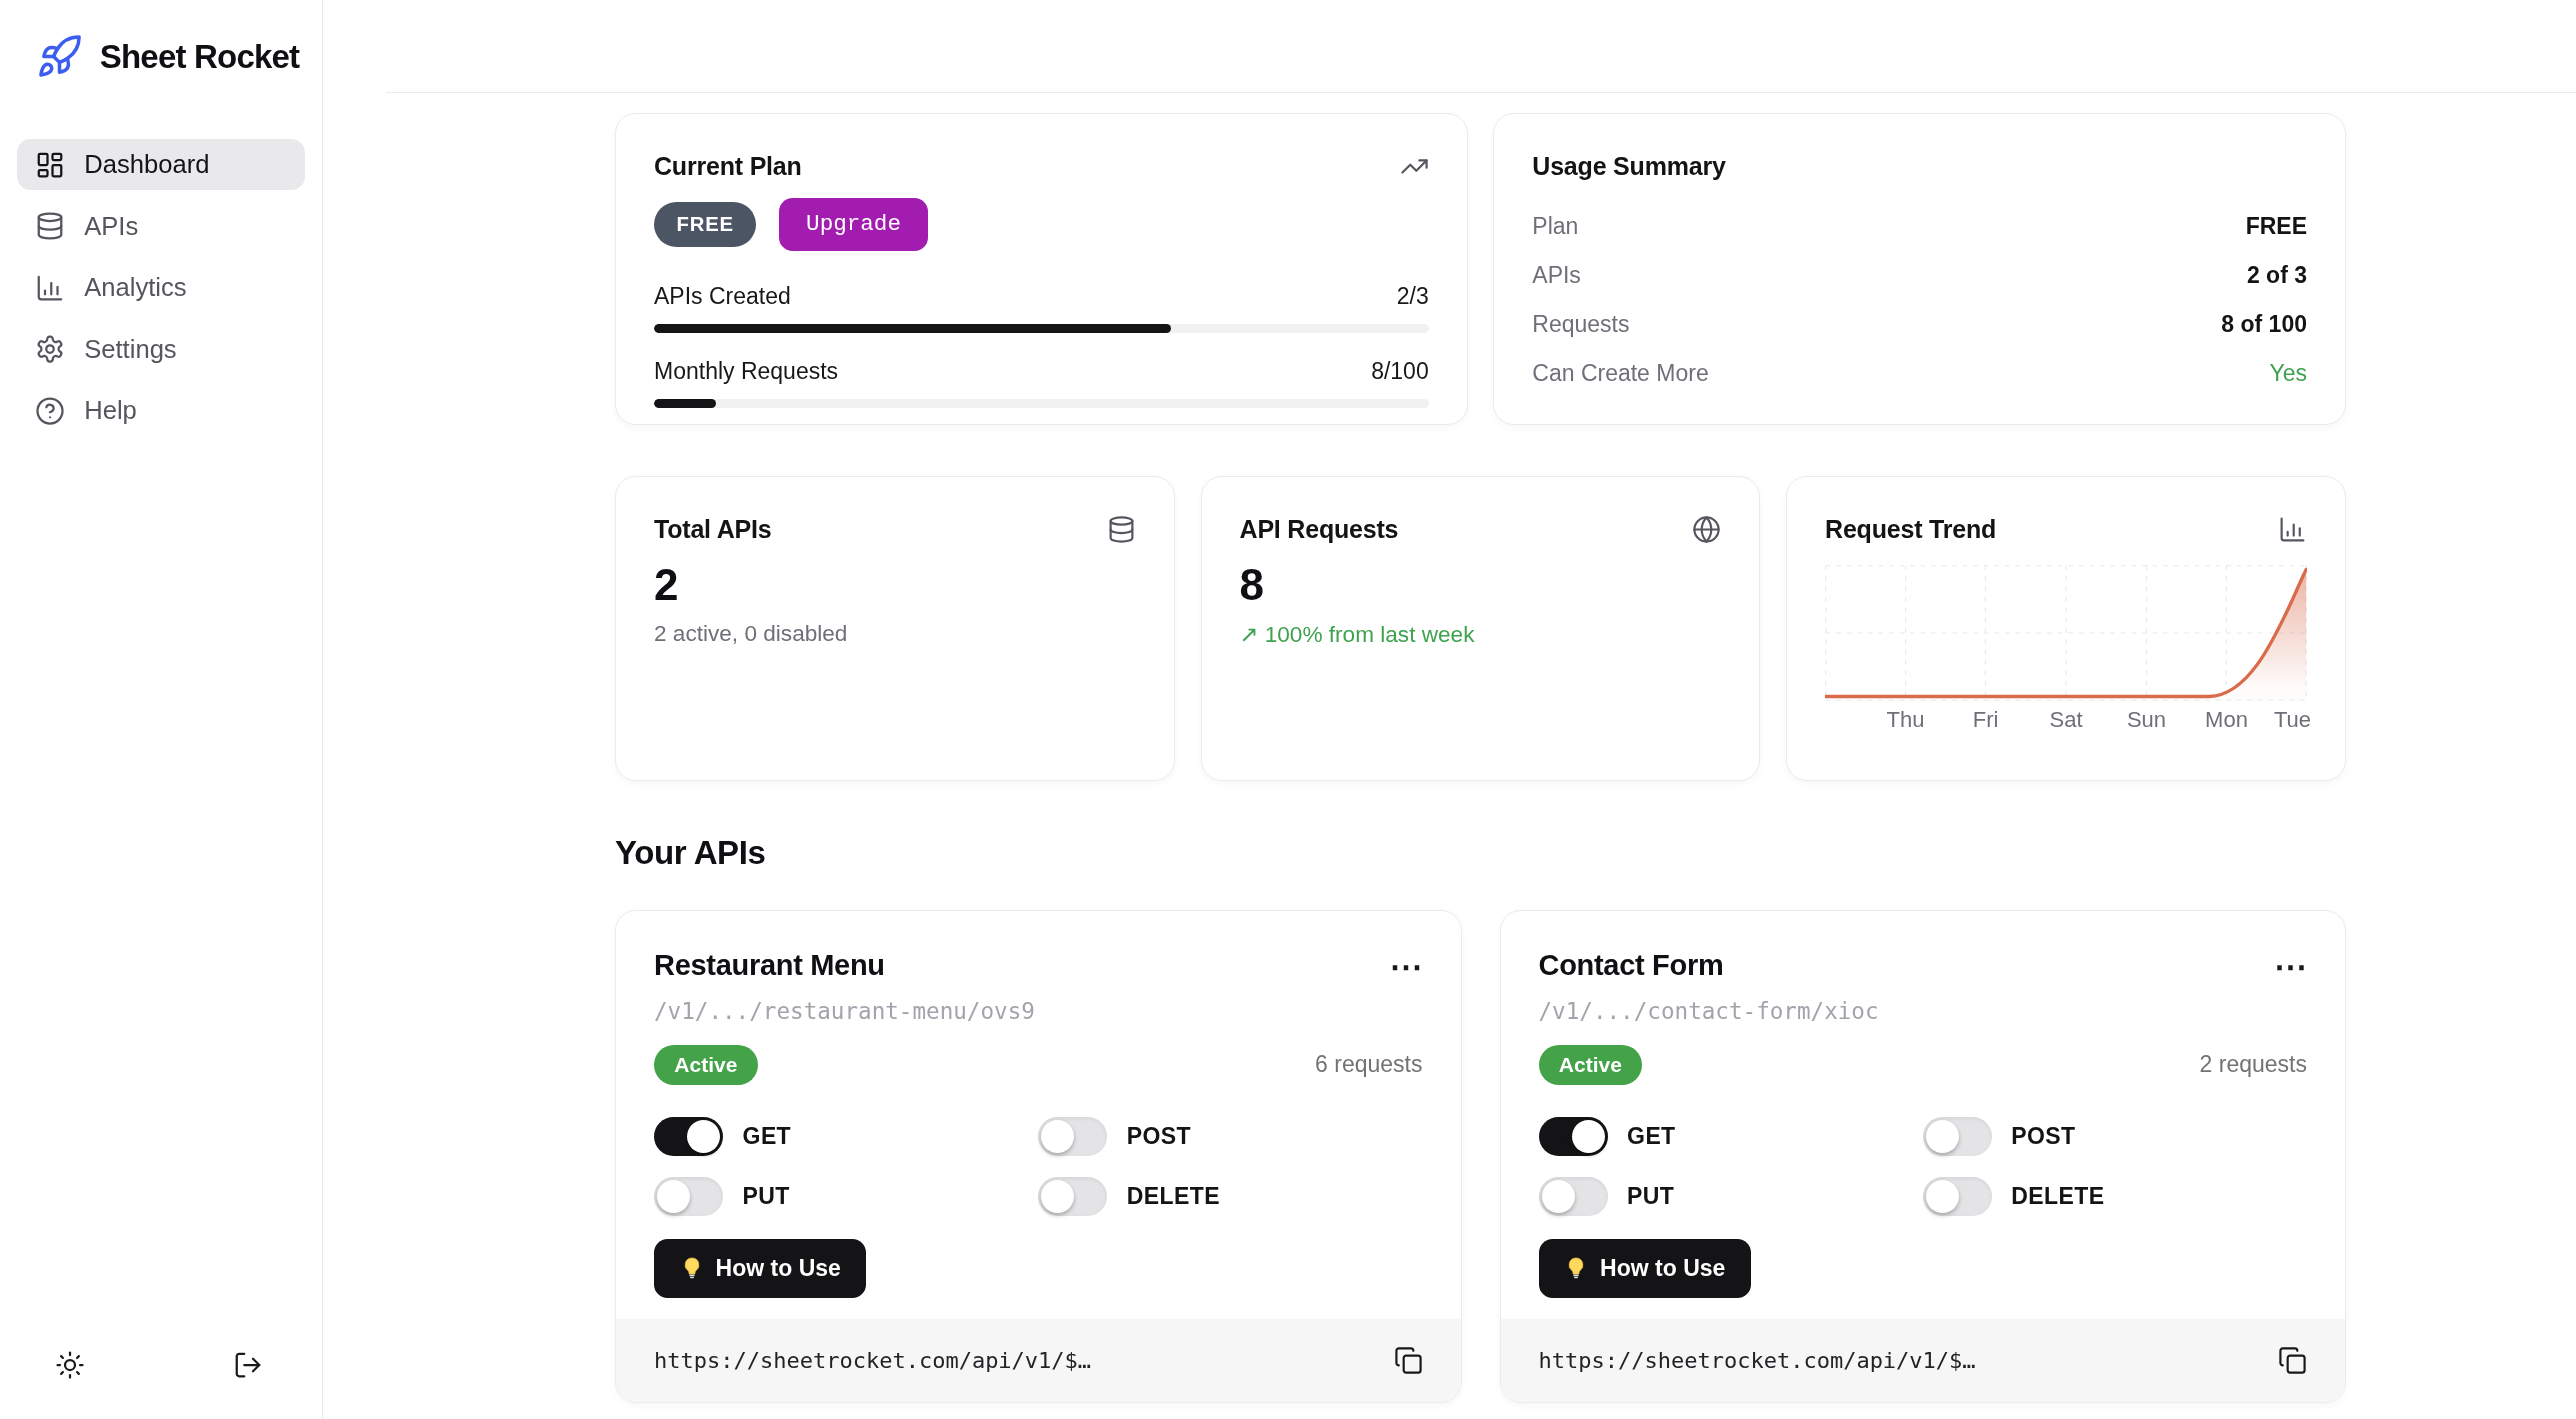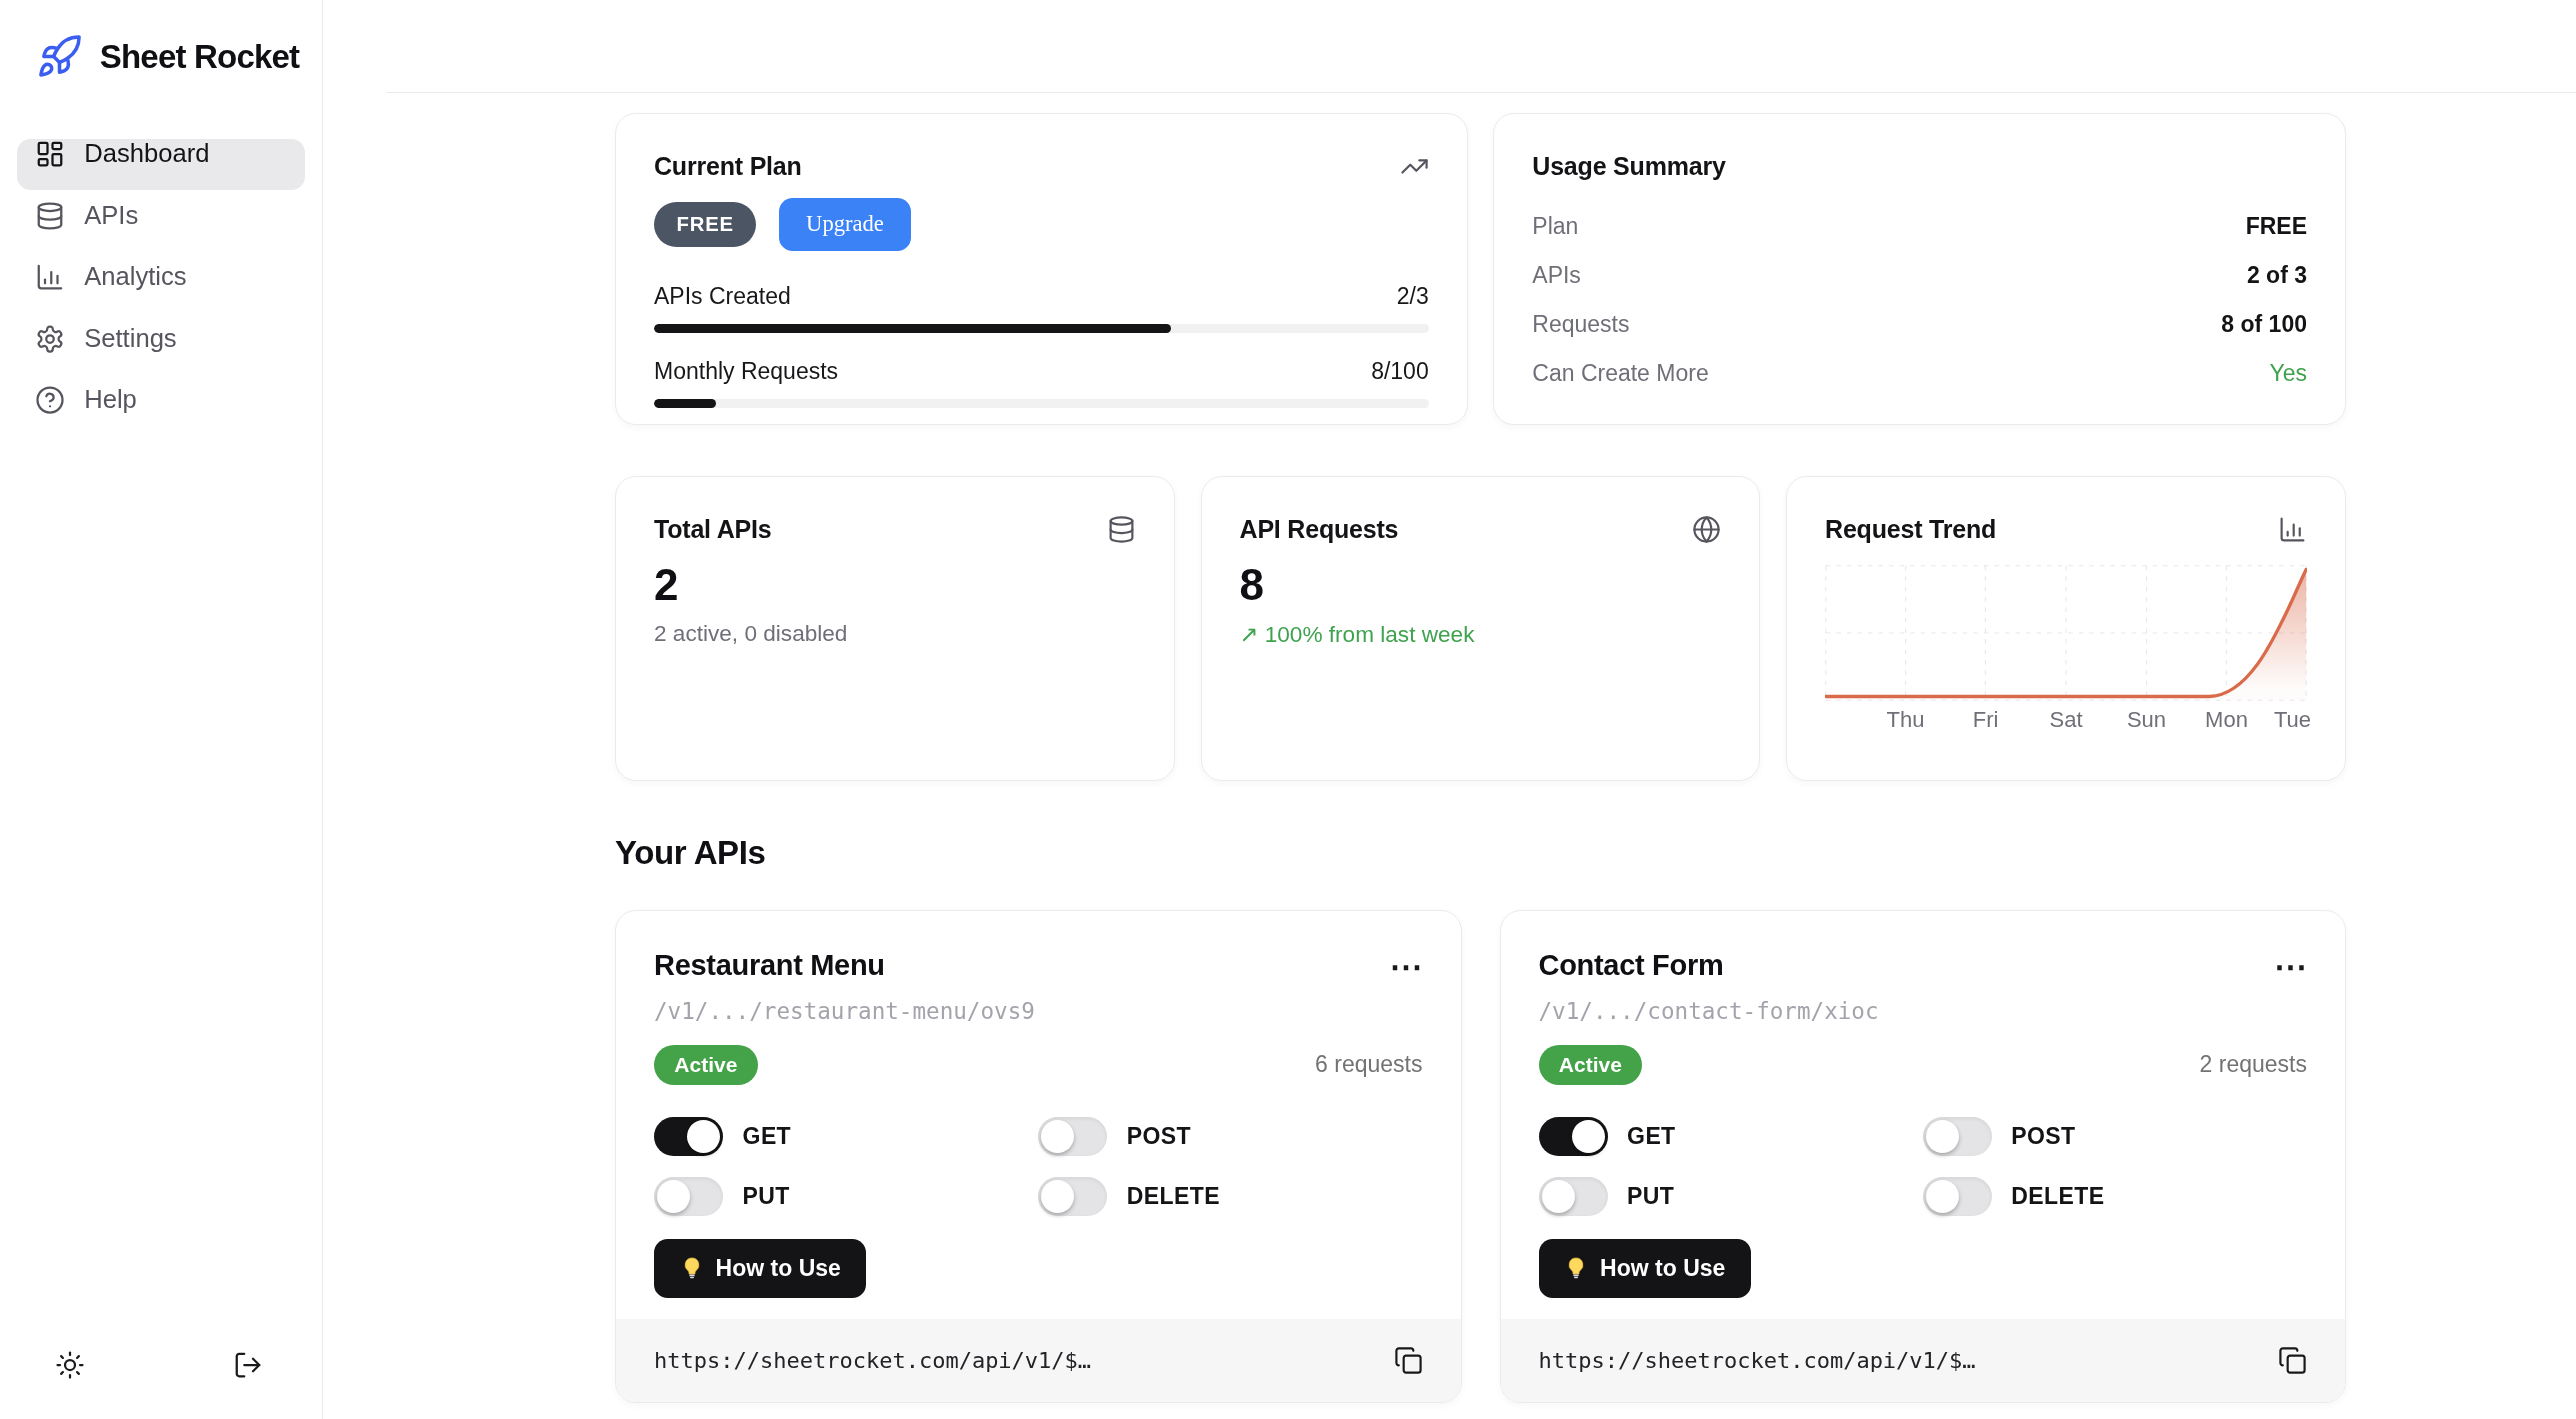--- a/index.html
+++ b/index.html
@@ -8,21 +8,21 @@
   svg { display: block; }
 
   
   .sidebar { position: fixed; left: 0; top: 0; bottom: 0; width: 323px;
     border-right: 1.5px solid #ebebeb; background: #fff;
     display: flex; flex-direction: column; padding: 33px 16.6px 39px; }
   .logo-row { display: flex; align-items: center; gap: 16.6px; padding-left: 19.6px; }
   .logo-row .rocket { width: 47px; height: 47px; color: #3b5df0; }
   .app-title { font-size: 33px; font-weight: 700; letter-spacing: -0.8px; color: #101014; }
   .nav { margin-top: 59px; display: flex; flex-direction: column; gap: 10.5px; }
-  .nav-item { display: flex; gap: 19.6px; height: 51px;
+  .nav-item { display: flex; align-items: center; gap: 19.6px; height: 51px;
     border-radius: 13.6px; padding-left: 18px; font-size: 25.6px; color: #55555e; cursor: pointer; }
   .nav-item svg { width: 30px; height: 30px; flex: none; }
   .nav-item.active { background: #e9e9eb; color: #141417; font-weight: 500; }
   .sidebar-footer { margin-top: auto; display: flex; align-items: center;
     justify-content: space-between; padding: 0 42px 0 38px; }
   .sidebar-footer .icon-btn { width: 30px; height: 30px; color: #1a1a1e; cursor: pointer; }
 
   
   .main { margin-left: 386px; height: 100%; }
   .topbar { height: 93px; border-bottom: 1.5px solid #ebebeb; background: #fff; }
@@ -39,23 +39,23 @@
   .h405 { height: 305px; }
 
   .card-head { display: flex; align-items: flex-start; justify-content: space-between; }
   .card-title { font-size: 25px; font-weight: 600; letter-spacing: -0.2px; color: #141417; }
   .head-icon { width: 29px; height: 29px; color: #55555e; }
 
   
   .plan-badges { margin-top: 16.6px; display: flex; align-items: center; gap: 22.6px; }
   .badge-free { background: #4b5563; color: #fff; font-size: 20.3px; font-weight: 700;
     letter-spacing: 0.8px; padding: 11.3px 22.6px; border-radius: 752px; }
-  .btn-upgrade { background: #3b82f6; color: #fff; font-size: 22.6px; font-weight: 500;
+  .btn-upgrade { background: #a21caf; color: #fff; font-size: 22.6px; font-weight: 500;
     padding: 13.6px 27px; border-radius: 13.6px; border: none; cursor: pointer;
-    font-family: Liberation Serif, serif; }
+    font-family: Liberation Mono, monospace; }
   .metric { margin-top: 32px; }
   .metric + .metric { margin-top: 25.6px; }
   .metric-row { display: flex; justify-content: space-between; font-size: 23px;
     font-weight: 500; color: #18181b; }
   .bar { margin-top: 13.6px; height: 9px; border-radius: 752px; background: #f1f1f2; overflow: hidden; }
   .bar-fill { height: 100%; border-radius: 752px; background: #141416; }
 
   
   .usage-rows { margin-top: 21px; }
   .usage-row { height: 49px; display: flex; align-items: center; justify-content: space-between; }

